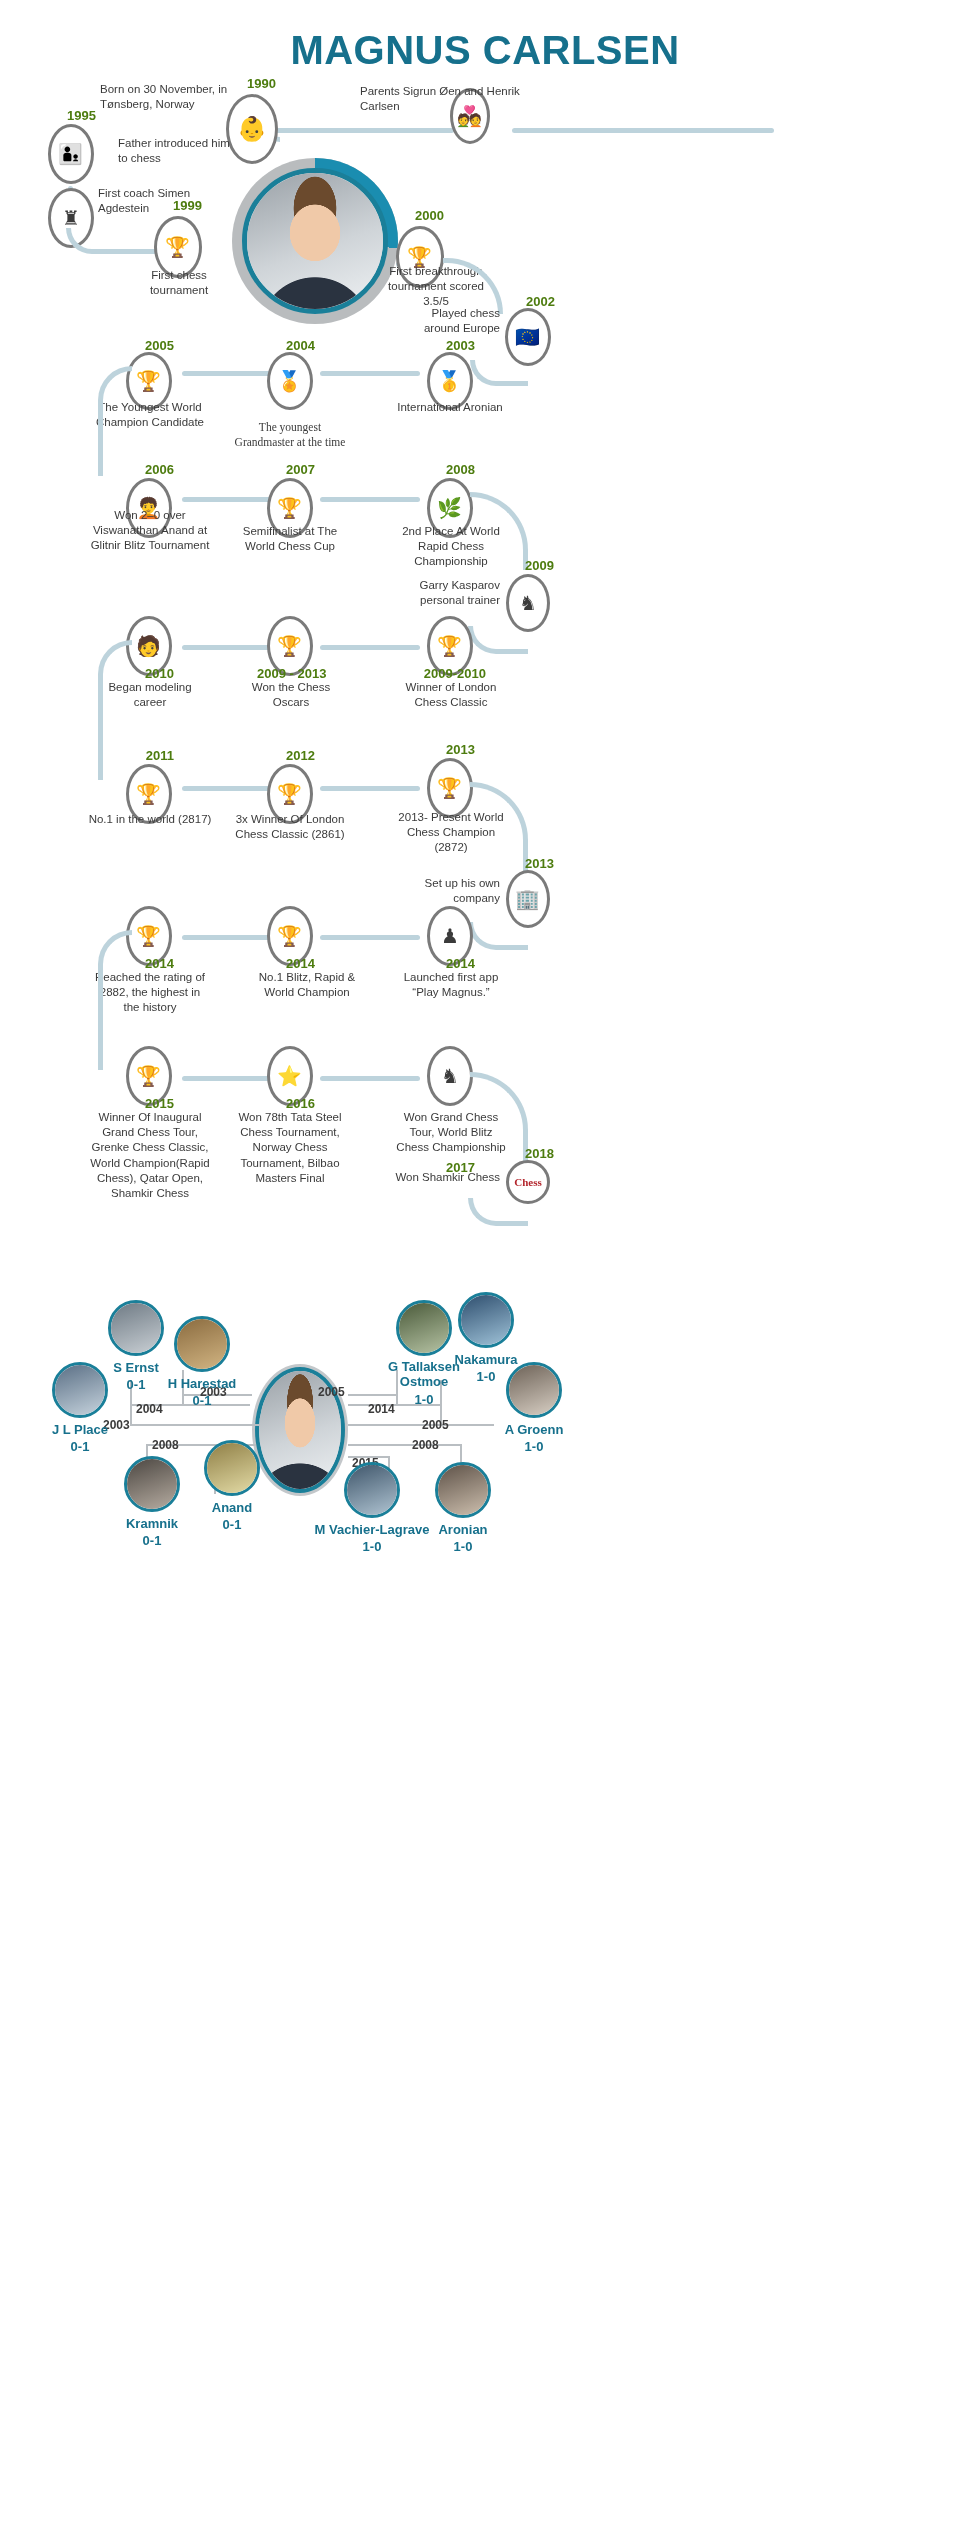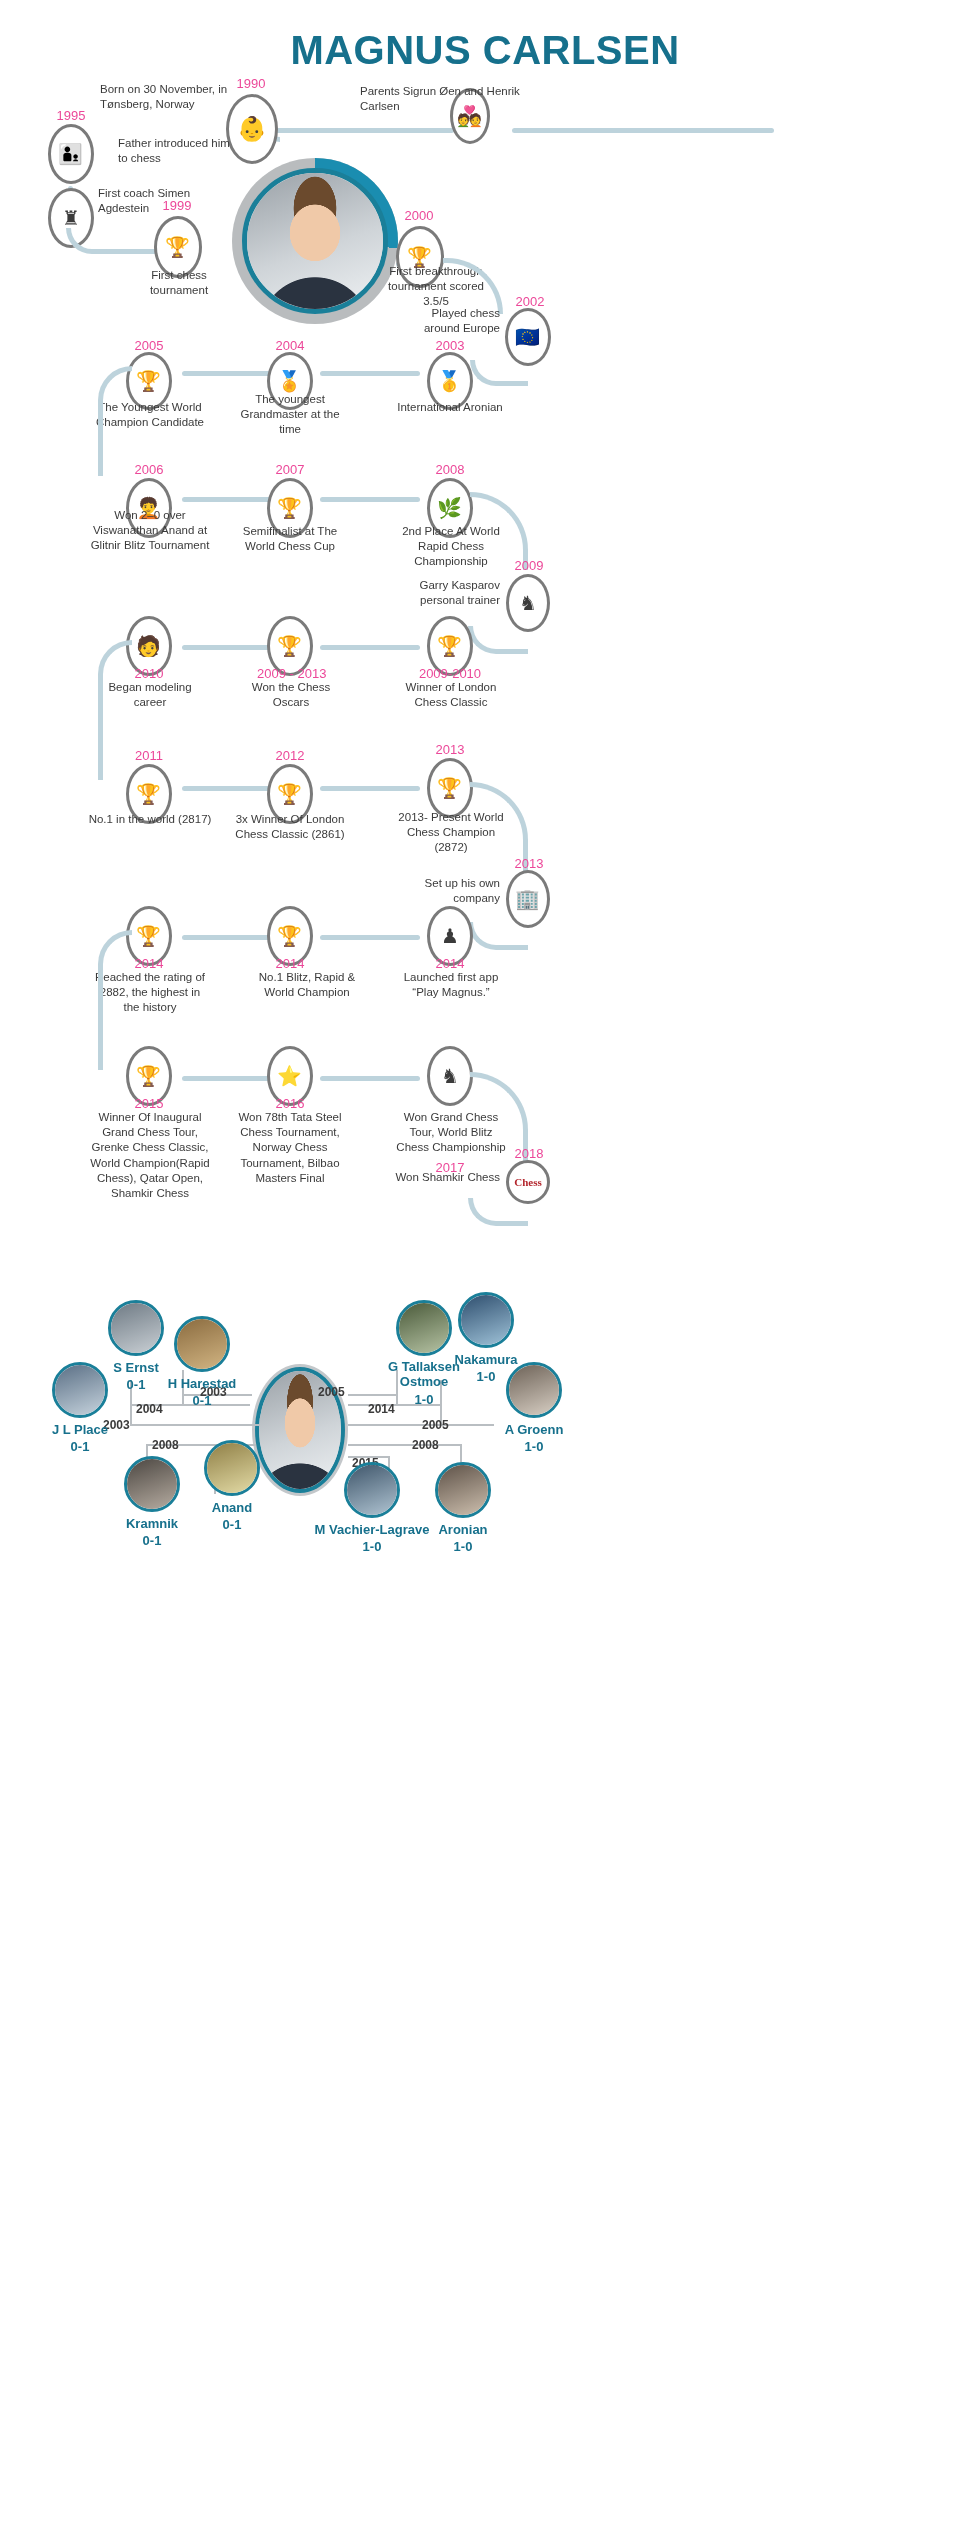--- a/index.html
+++ b/index.html
@@ -35,22 +35,22 @@
     border:3px solid #7a7a7a;
     border-radius:50%;
     background:#ffffff;
     display:flex; align-items:center; justify-content:center;
     font-size:26px; line-height:1;
     overflow:hidden;
   }
   .bubble.oval { border-radius:50% / 50%; }
   .year {
     position:absolute;
-    font-size:13px; font-weight:normal; color:#ec4899;
-    white-space:nowrap; text-align:center;
+    font-size:13px; font-weight:bold; color:#4d7c0f;
+    white-space:nowrap; text-align:right;
   }
   .caption {
     position:absolute;
     font-size:11.5px; line-height:1.32; color:#3b3b3b;
     text-align:center;
   }
   .caption.left { text-align:left; }
   .caption.right { text-align:right; }
 
   
@@ -203,21 +203,21 @@
         <span class="glyph sm">🏆</span>
       </div>
     <div class="caption" style="left:95px;top:400px;width:110px;">The Youngest World Champion Candidate</div>
   </div>
 
   <div class="node">
     <div class="year" style="left:265px;top:338px;width:50px;">2004</div>
     <div class="bubble" style="left:267px;top:352px;width:46px;height:58px;">
         <span class="glyph sm">🏅</span>
       </div>
-    <div class="caption" style="left:230px;top:392px;width:120px;">The youngest Grandmaster at the time</div>
+    <div class="caption" style="left:230px;top:420px;width:120px;font-family:Liberation Serif, serif;">The youngest Grandmaster at the time</div>
   </div>
 
   <div class="node">
     <div class="year" style="left:425px;top:338px;width:50px;">2003</div>
     <div class="bubble" style="left:427px;top:352px;width:46px;height:58px;">
         <span class="glyph sm">🥇</span>
       </div>
     <div class="caption" style="left:395px;top:400px;width:110px;">International Aronian</div>
   </div>
 

